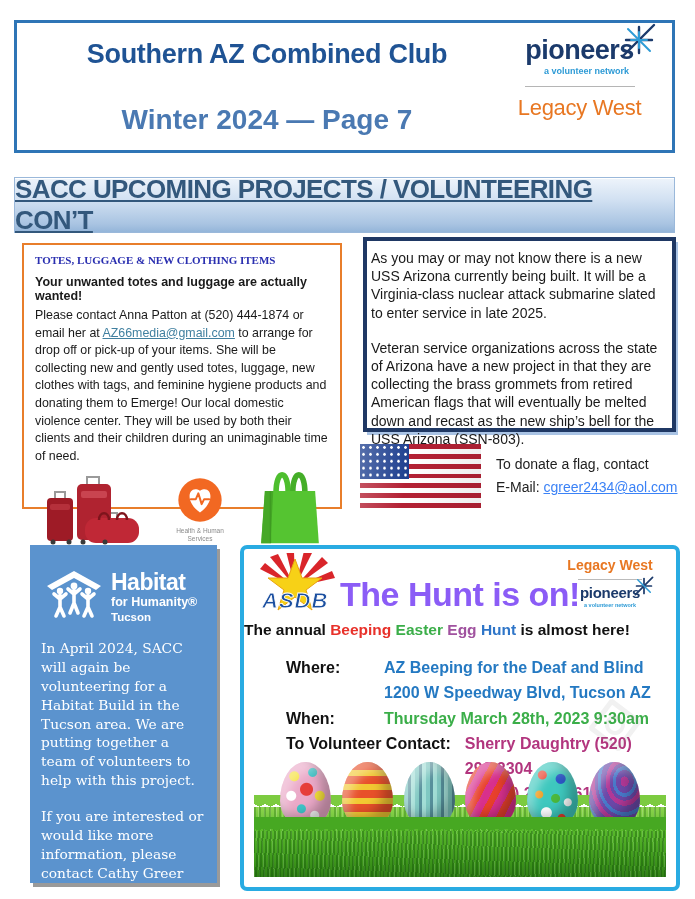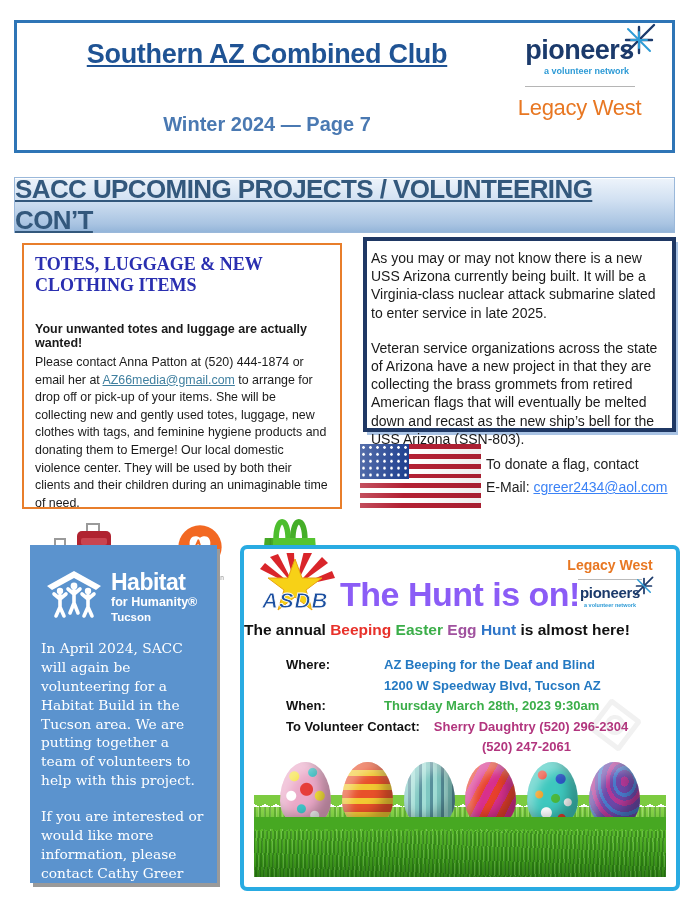--- a/index.html
+++ b/index.html
@@ -5,56 +5,56 @@
   * { margin:0; padding:0; box-sizing:border-box; }
   html,body { background:#fff; }
   body { font-family:"Liberation Sans", sans-serif; }
   #page { position:relative; width:695px; height:899px; background:#ffffff; overflow:hidden; }
 
   
   .header-box { position:absolute; left:14px; top:20px; width:661px; height:133px;
     border:3px solid #2E75B6; background:#fff; display:flex; }
   .header-titles { flex:1; display:flex; flex-direction:column; justify-content:space-between;
     align-items:center; padding:16px 0 14px 30px; }
-  .header-title { font-size:27px; font-weight:bold; color:#1F5394; text-decoration:underline; letter-spacing:-0.3px; }
-  .header-subtitle { font-size:20px; font-weight:bold; color:#4A79B2;margin-top:20px; }
+  .header-title { font-size:27px; font-weight:bold; color:#1F5394; letter-spacing:-0.3px; }
+  .header-subtitle { font-size:28px; font-weight:bold; color:#4A79B2;margin-top:20px; }
   .header-logo { width:185px; display:flex; flex-direction:column; align-items:center; padding-top:14px; }
   .pioneers-wordmark { position:relative; font-size:27px; font-weight:bold; color:#1B3A6B; letter-spacing:-0.5px; line-height:1; }
   .pioneers-star { position:absolute; top:-18px; right:-26px; }
   .pioneers-tagline { font-size:9px; font-weight:bold; color:#2E9BD6; margin:2px 0 0 14px; }
   .logo-divider { width:110px; border-top:1px solid #b5b5b5; margin:10px 0 8px; }
   .legacy-west { font-size:22px; color:#E87722; font-weight:500; letter-spacing:-0.3px; }
 
   
   .banner { position:absolute; left:14px; top:177px; width:661px; height:56px;
     background:linear-gradient(180deg,#eef4fb 0%,#d2e1f2 40%,#a9c4e2 85%,#94b5d9 100%);
     border:1px solid #9ab8da; display:flex; align-items:center; justify-content:center;
     box-shadow:inset 0 1px 0 #ffffff; }
   .banner-title { font-size:26px; font-weight:600; color:#33587C; text-decoration:underline; letter-spacing:-0.6px; }
 
   
   .totes-box { position:absolute; left:22px; top:243px; width:320px; height:266px;
     border:2px solid #E87E2B; background:#fff; padding:9px 11px 6px; display:flex; flex-direction:column; }
-  .totes-title { font-family:"Liberation Serif", serif; font-size:18px; font-weight:bold; color:#2A2FB0; margin-bottom:26px; }
+  .totes-title { font-family:"Liberation Serif", serif; font-size:11px; font-weight:bold; color:#2A2FB0; margin-bottom:9px; }
   .totes-lead { font-size:12.5px; font-weight:bold; color:#1a1a1a; margin-bottom:4px; }
   .totes-body { font-size:12.4px; color:#1a1a1a; line-height:1.42; }
   .totes-link { color:#4180A0; text-decoration:underline; }
   .totes-images { margin-top:auto; display:flex; align-items:flex-end; justify-content:space-between; padding:0 6px 2px; }
   .hhs-badge { display:flex; flex-direction:column; align-items:center; margin-bottom:2px; }
   .hhs-caption { font-size:6.5px; color:#8a8a8a; text-align:center; line-height:1.25; width:70px; margin-top:2px; }
 
   
   .uss-box { position:absolute; left:363px; top:237px; width:313px; height:195px;
     border:4px solid #1F3864; background:#fff; padding:8px 4px;
     box-shadow:3px 4px 0 -1px #a9c3e4; font-size:14px; color:#1a1a1a; line-height:1.3; }
   .uss-box p { margin-bottom:17px; }
 
   
   .flag-row { position:absolute; left:360px; top:441px; width:322px; height:70px;
-    display:flex; align-items:center; gap:5px; }
+    display:flex; align-items:center; gap:15px; }
   .us-flag { position:relative; width:121px; height:64px; flex:0 0 auto;
     background:repeating-linear-gradient(180deg,#B32134 0 4.92px,#ffffff 4.92px 9.85px); }
   .us-flag::before { content:""; position:absolute; left:0; top:0; width:49px; height:34.5px;
     background-image:radial-gradient(circle,#fff 1.1px,transparent 1.6px);
     background-size:7px 6.9px; background-color:#1E3F8F; }
   .us-flag::after { content:""; position:absolute; inset:0;
     background:linear-gradient(100deg,rgba(255,255,255,.25),rgba(255,255,255,0) 40%,rgba(0,0,0,.07)); }
   .flag-text { font-size:14px; color:#222; line-height:1.62; }
   .flag-email { color:#3b82f6; text-decoration:underline; }
 
@@ -77,21 +77,21 @@
   .lw-name { font-size:14px; font-weight:bold; color:#E87722; }
   .lw-divider { width:64px; border-top:1px solid #bbb; margin:6px auto 4px; }
   .lw-pioneers { position:relative; display:inline-block; font-size:15px; font-weight:bold; color:#1B3A6B; letter-spacing:-0.3px; }
   .lw-pioneers .pioneers-star { top:-10px; right:-16px; }
   .lw-tagline { font-size:5.5px; font-weight:bold; color:#2E9BD6; }
   .hunt-title { position:absolute; top:26px; left:0; right:0; text-align:center;
     font-size:34px; font-weight:bold; color:#8b5cf6; letter-spacing:-0.5px; }
   .hunt-subtitle { position:absolute; top:72px; left:0; right:0; text-align:left;
     font-size:15.5px; font-weight:bold; color:#111; }
   .st-red { color:#E8312A; } .st-green { color:#3BAE49; } .st-purple { color:#A0529F; } .st-blue { color:#2E75C8; }
-  .hunt-details { position:absolute; top:106px; left:42px; right:8px; font-size:13px; font-weight:bold; line-height:1.58; }
+  .hunt-details { position:absolute; top:106px; left:42px; right:8px; font-size:16px; font-weight:bold; line-height:1.58; }
   .detail-row { display:flex; }
   .detail-label { width:98px; flex:0 0 auto; color:#111; }
   .detail-label.wide { width:auto; margin-right:14px; }
   .where-val { color:#2479C2; }
   .when-val { color:#3BAE49; }
   .contact-val { color:#B2357E; }
   .phone2 { margin-left:196px; color:#B2357E; }
   .watermark-icon { position:absolute; right:35px; top:150px; opacity:0.12; transform:rotate(-8deg); }
 
   

